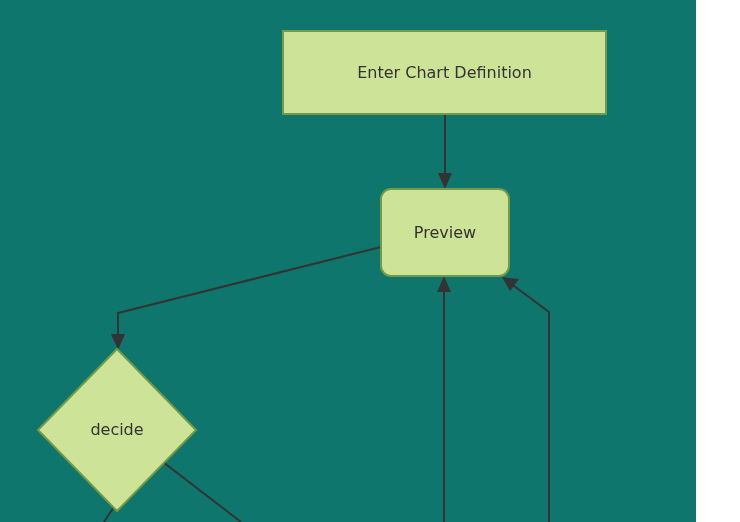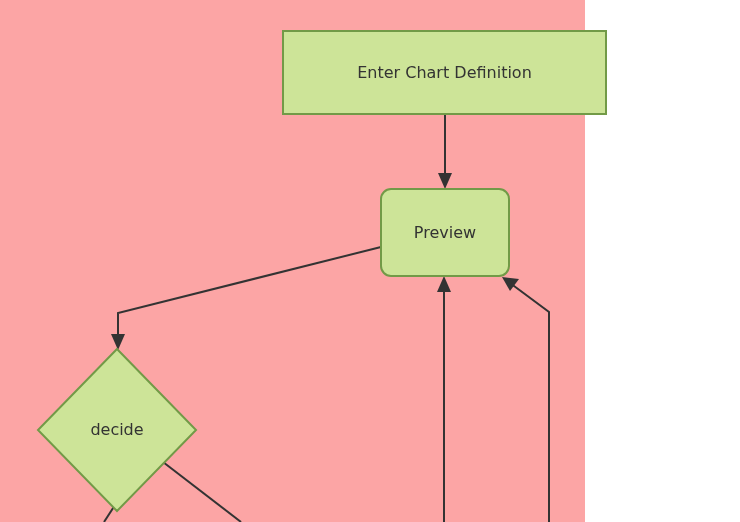--- a/index.html
+++ b/index.html
@@ -9,23 +9,23 @@
     background: #ffffff;
   }
   body {
     width: 740px;
     height: 522px;
     overflow: hidden;
     font-family: "DejaVu Sans", "Liberation Sans", sans-serif;
   }
   #diagram-canvas {
     position: relative;
-    width: 585px;
+    width: 696px;
     height: 522px;
-    background: #fca5a5;
+    background: #0f766e;
   }
   #flow-svg {
     position: absolute;
     top: 0;
     left: 0;
     width: 740px;
     height: 522px;
     display: block;
   }
   .node-shape {

